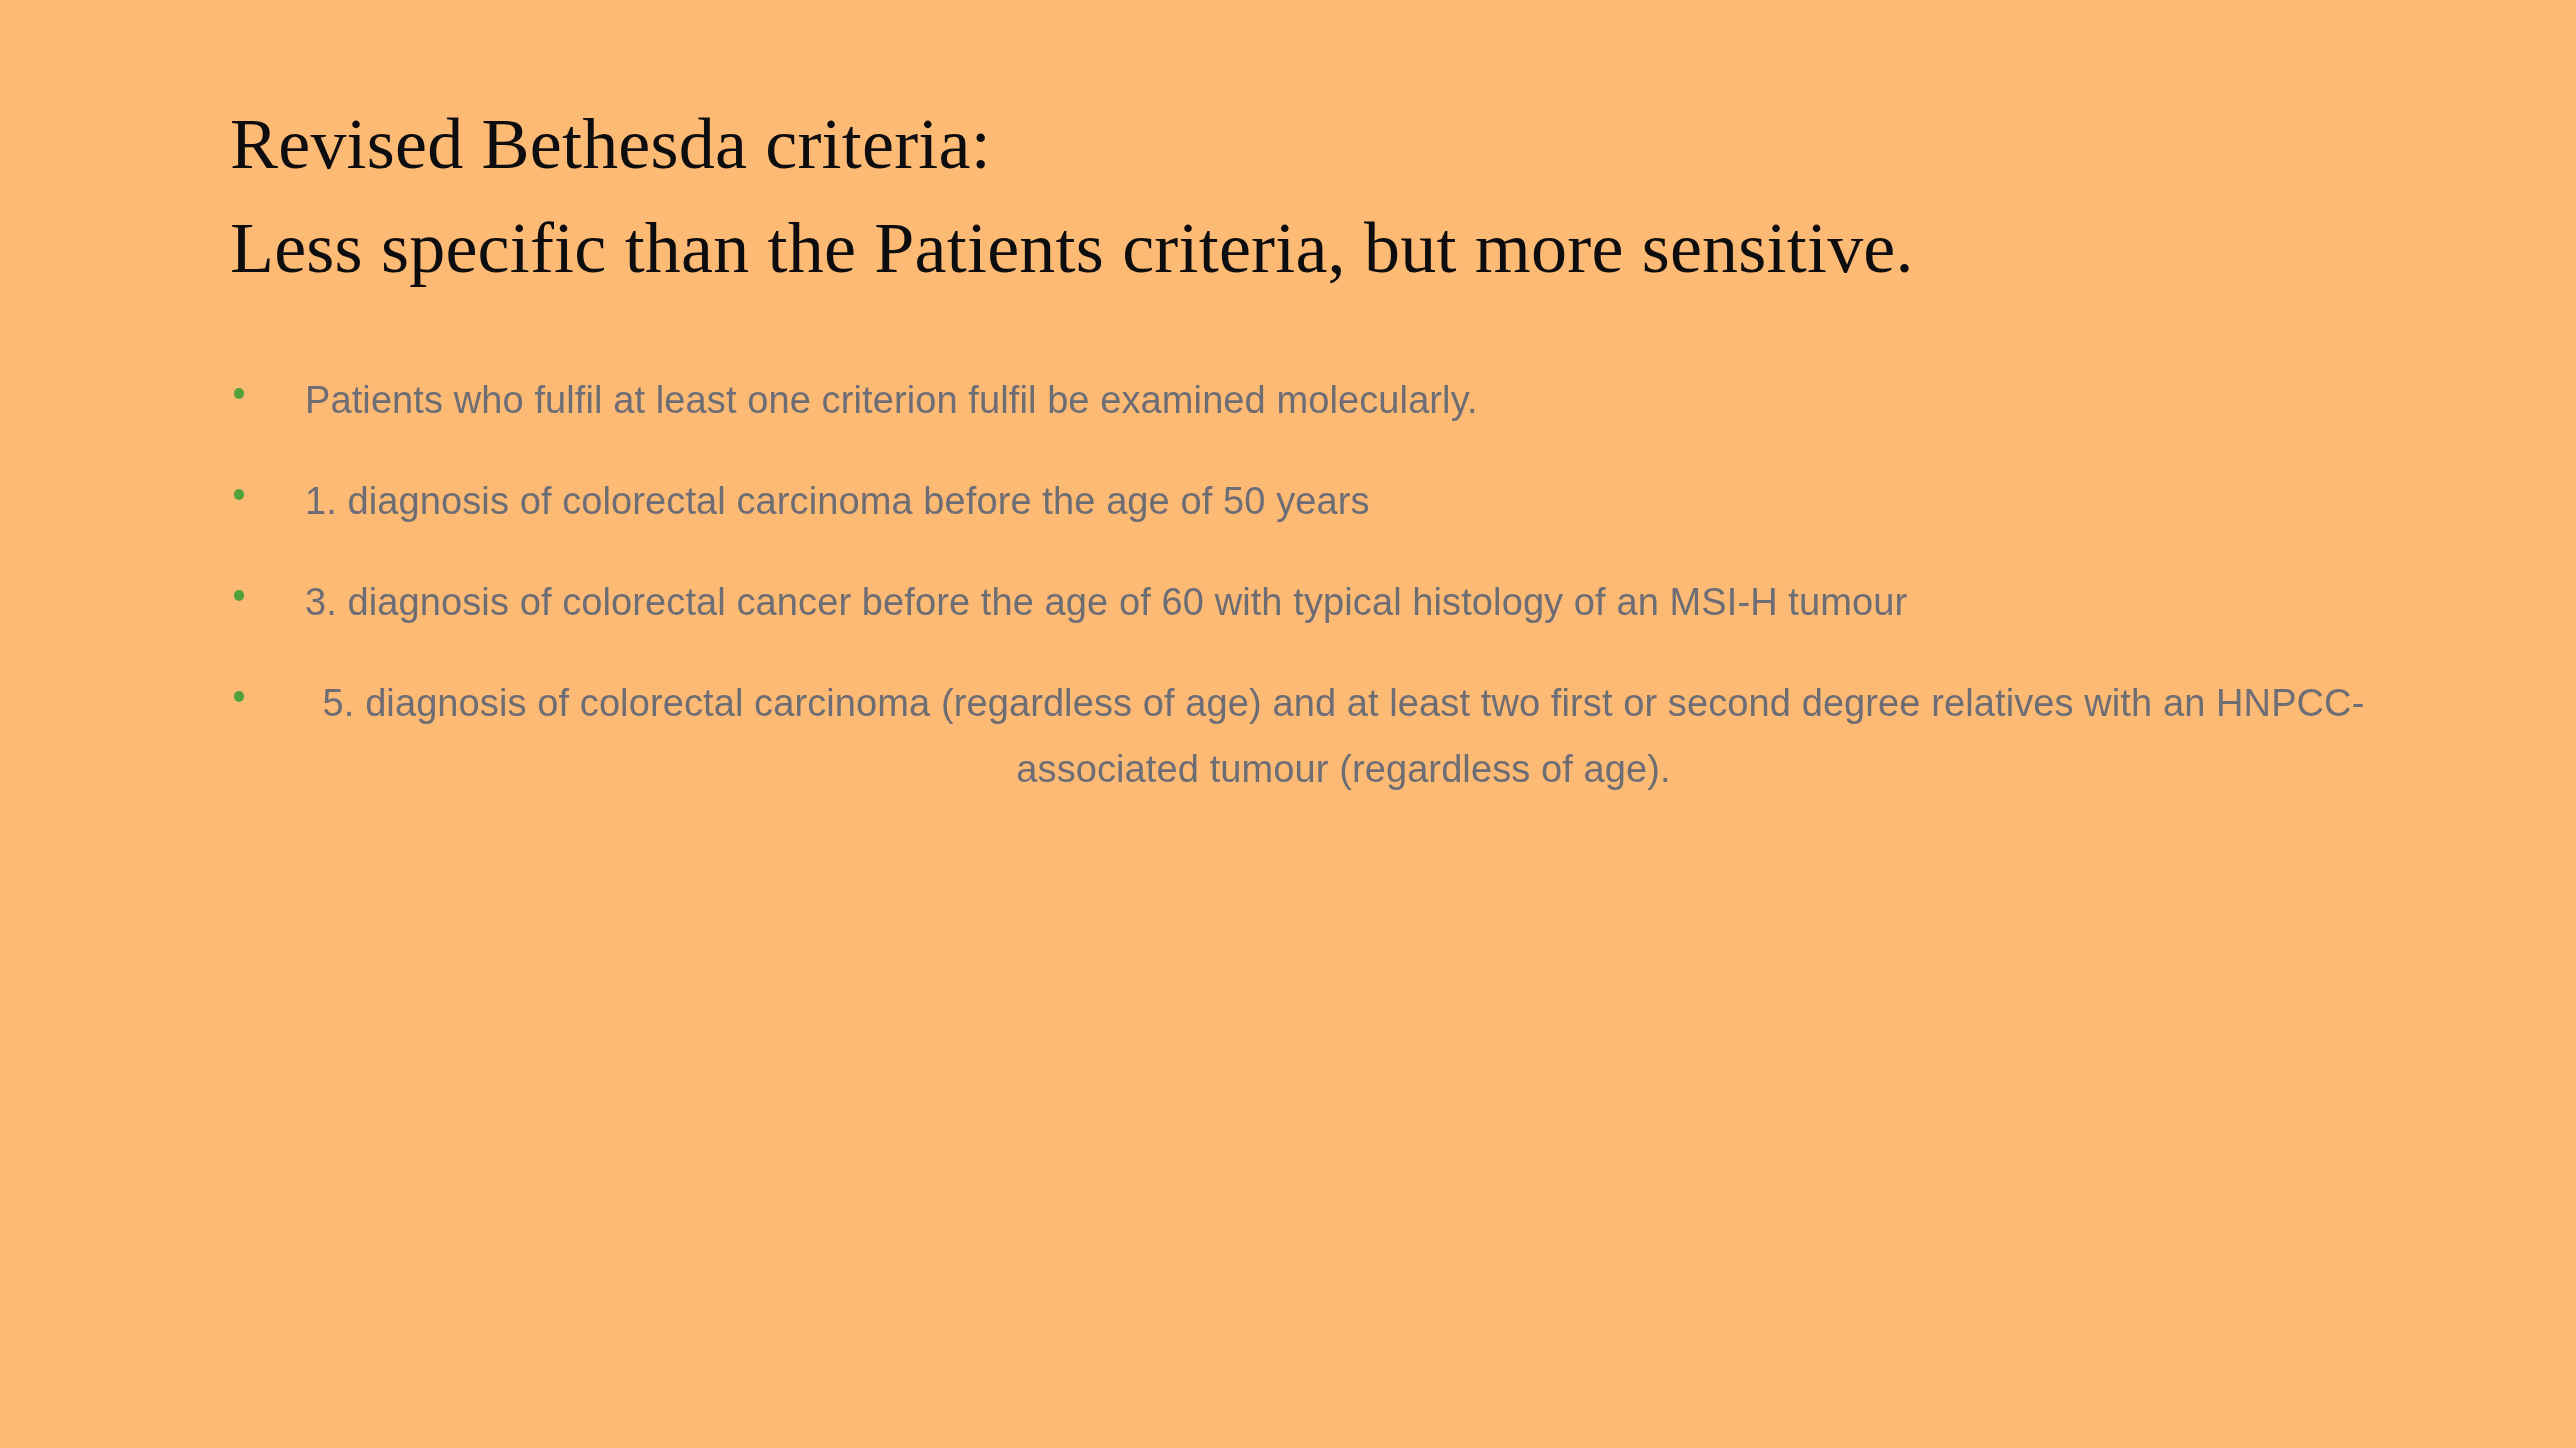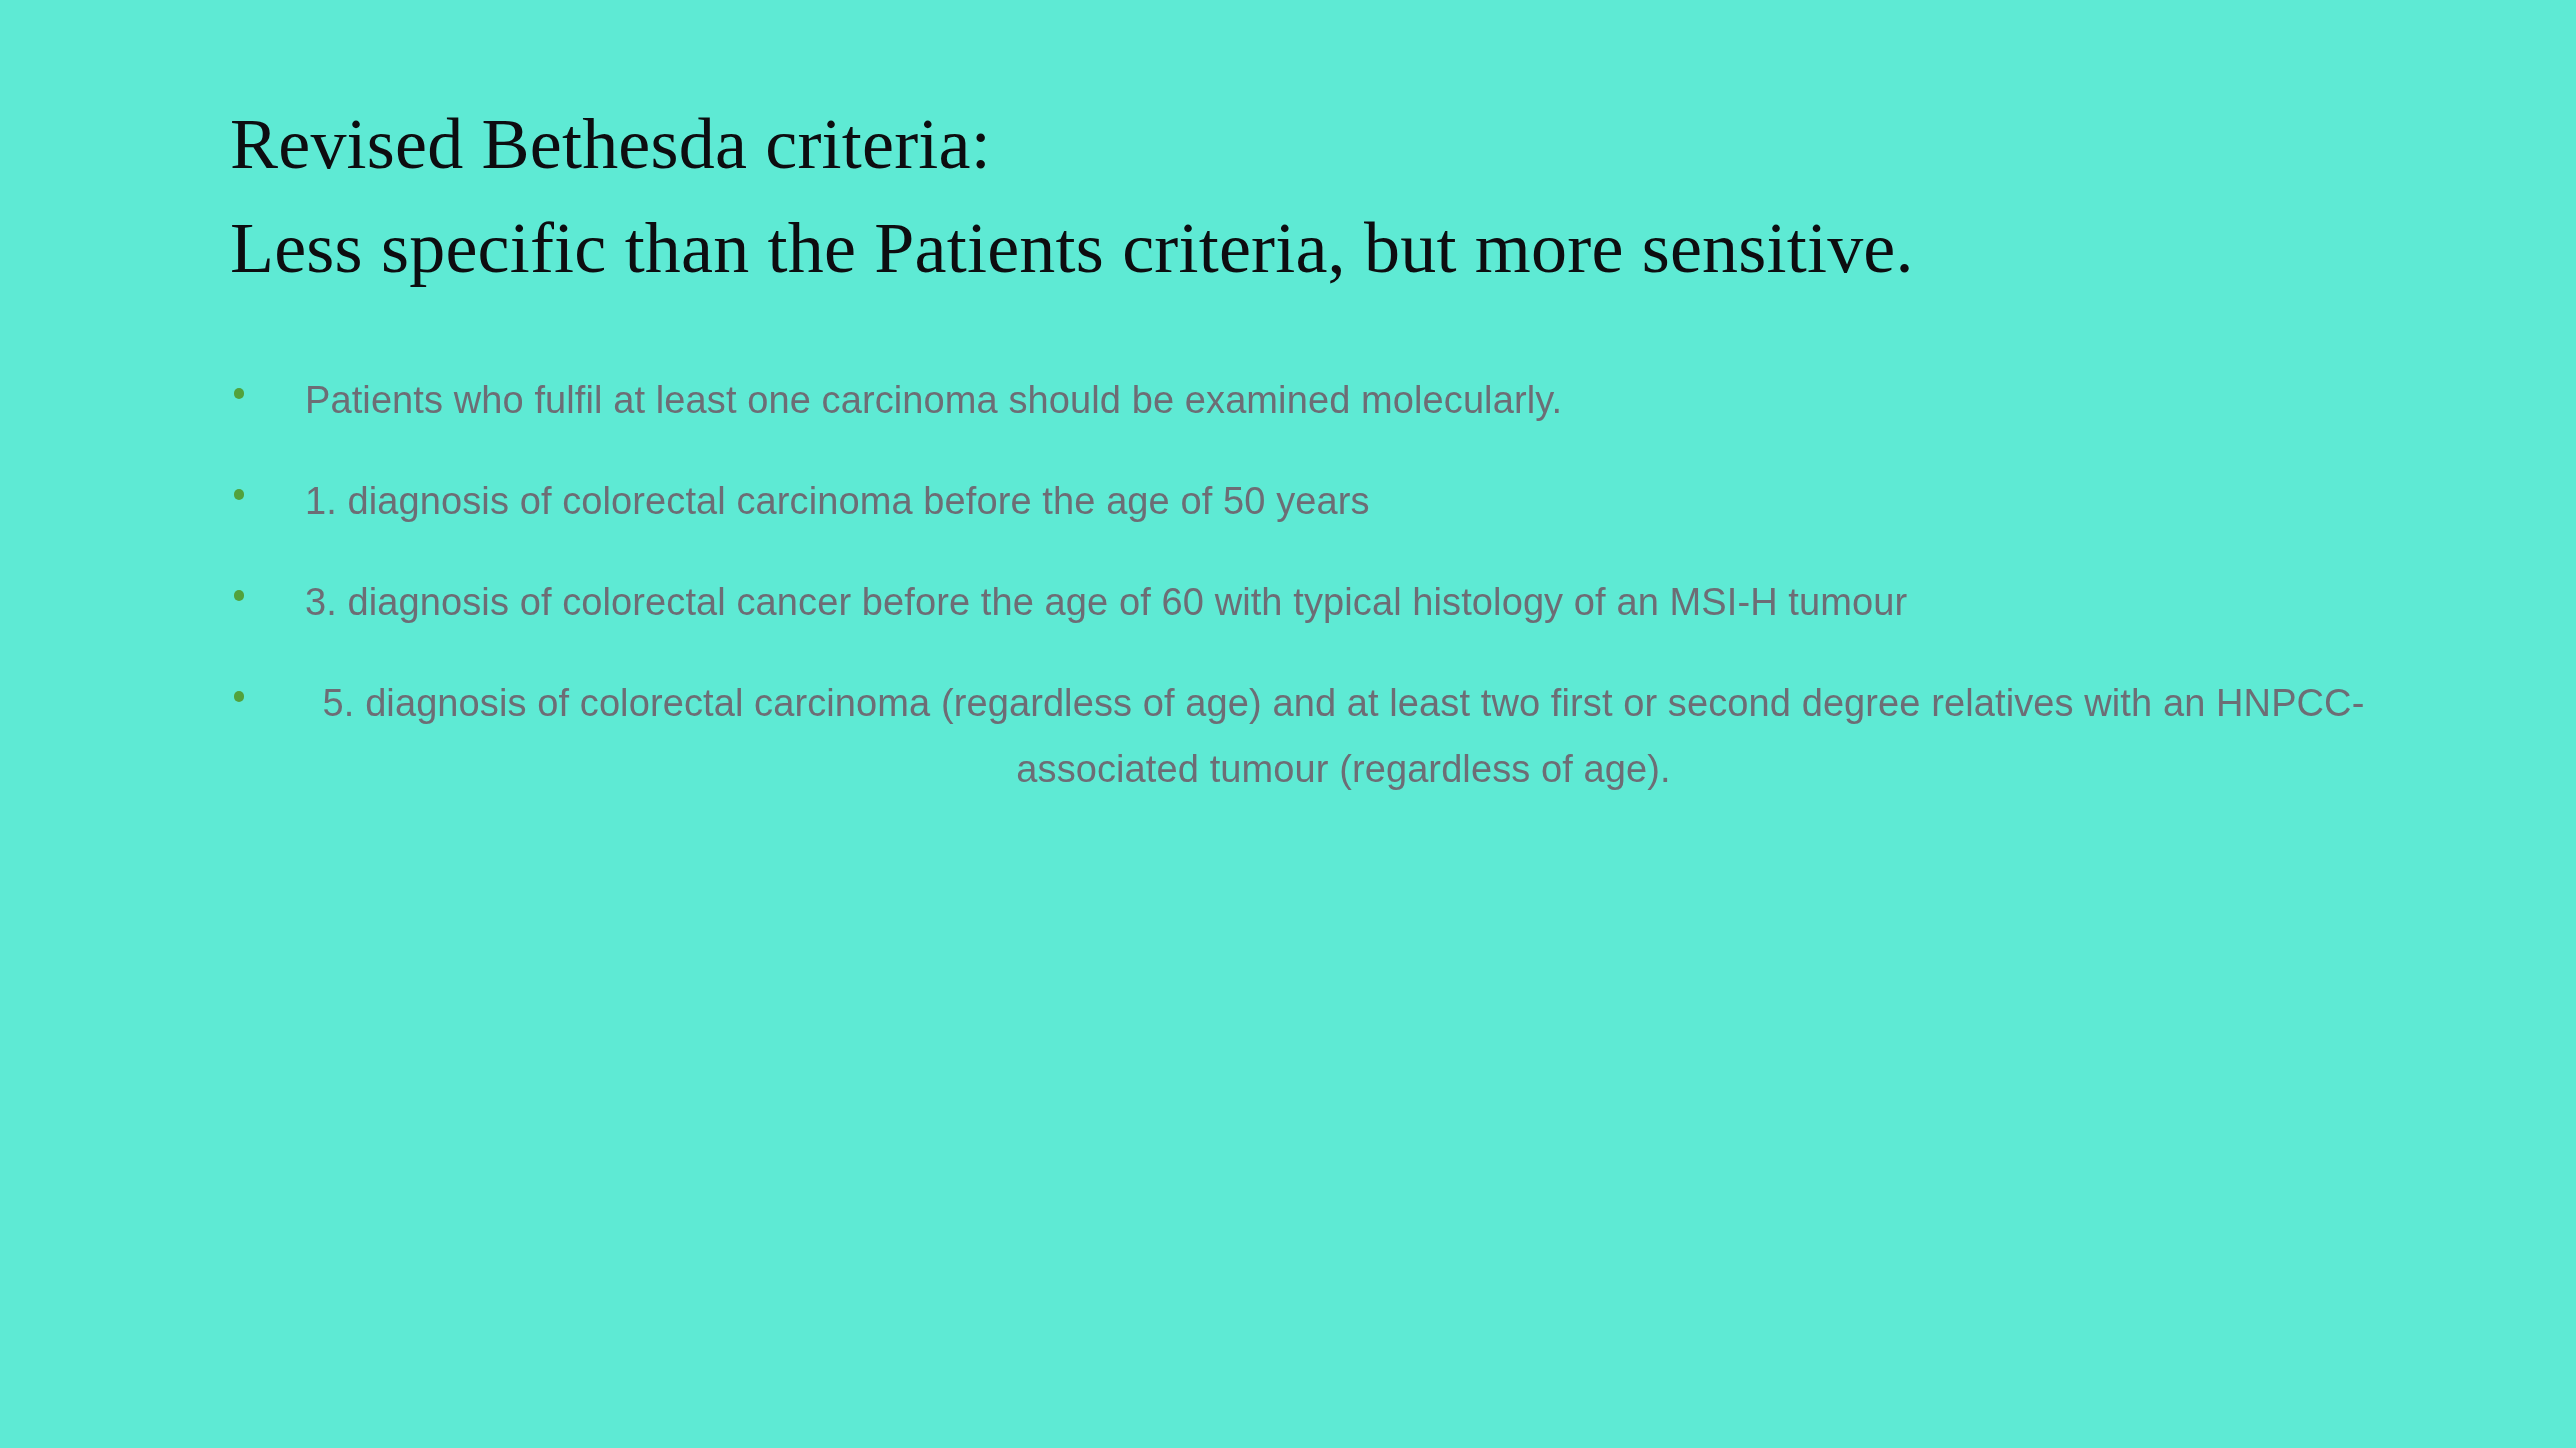--- a/index.html
+++ b/index.html
@@ -12,21 +12,21 @@
     height: 1449px;
     background: #eeeef3;
     font-family: "Liberation Sans", sans-serif;
     overflow: hidden;
   }
 
   .slide {
     position: relative;
     width: 2576px;
     height: 1449px;
-    background: #5eead4;
+    background: #fdba74;
     box-sizing: border-box;
   }
 
   
   .title-block {
     position: absolute;
     left: 230px;
     top: 92px;
     width: 2183px;
   }
@@ -92,21 +92,21 @@
 
   <div class="title-block">
     <div class="title-line">Revised Bethesda criteria:</div>
     <div class="title-line">Less specific than the Patients criteria, but more sensitive.</div>
   </div>
 
   <ul class="bullet-list">
 
     <li class="bullet-item narrow">
       <span class="bullet-dot"></span>
-      <span class="bullet-text">Patients who fulfil at least one carcinoma should be examined molecularly.</span>
+      <span class="bullet-text">Patients who fulfil at least one criterion fulfil be examined molecularly.</span>
     </li>
 
     <li class="bullet-item narrow">
       <span class="bullet-dot"></span>
       <span class="bullet-text">1. diagnosis of colorectal carcinoma before the age of 50 years</span>
     </li>
 
 
     <li class="bullet-item narrow">
       <span class="bullet-dot"></span>

